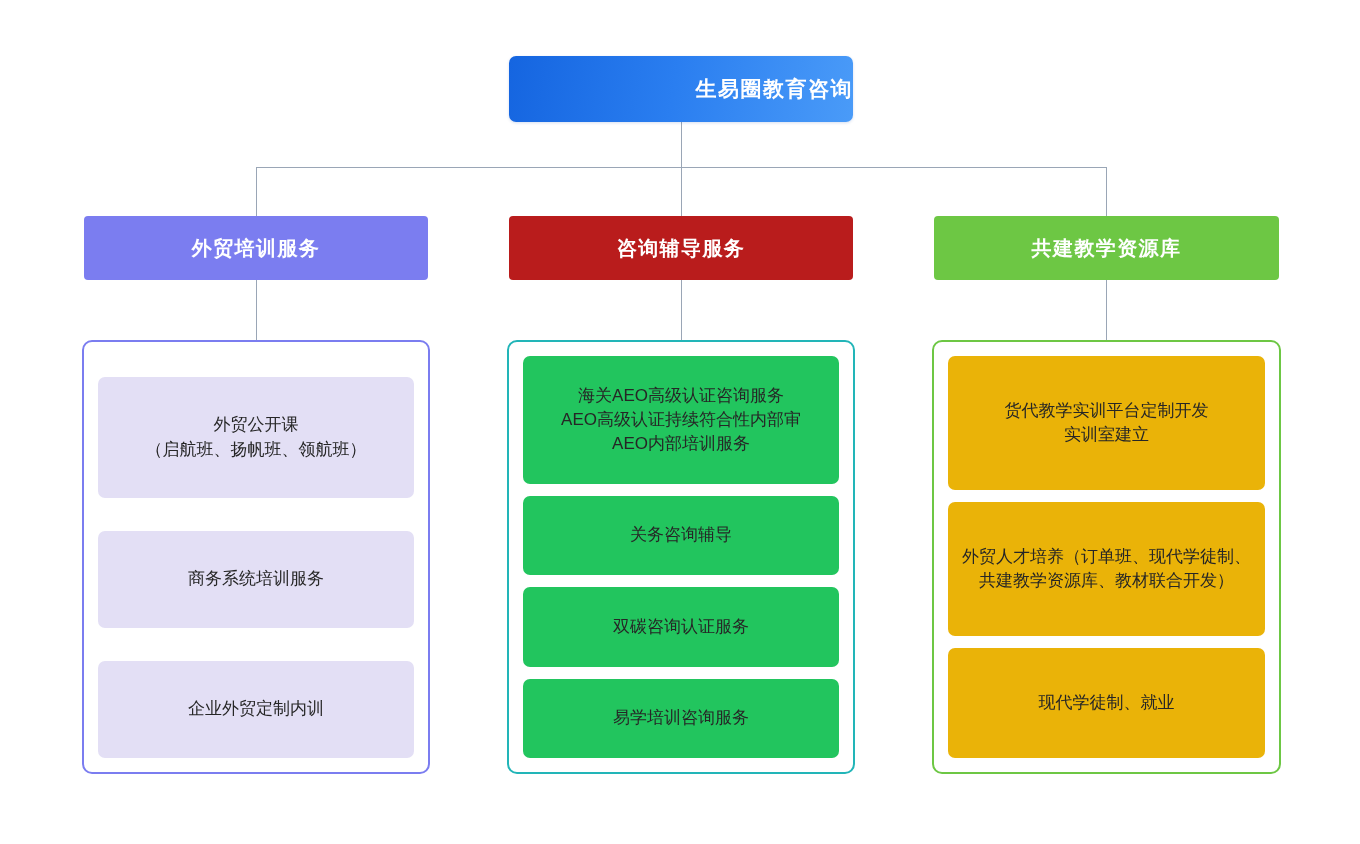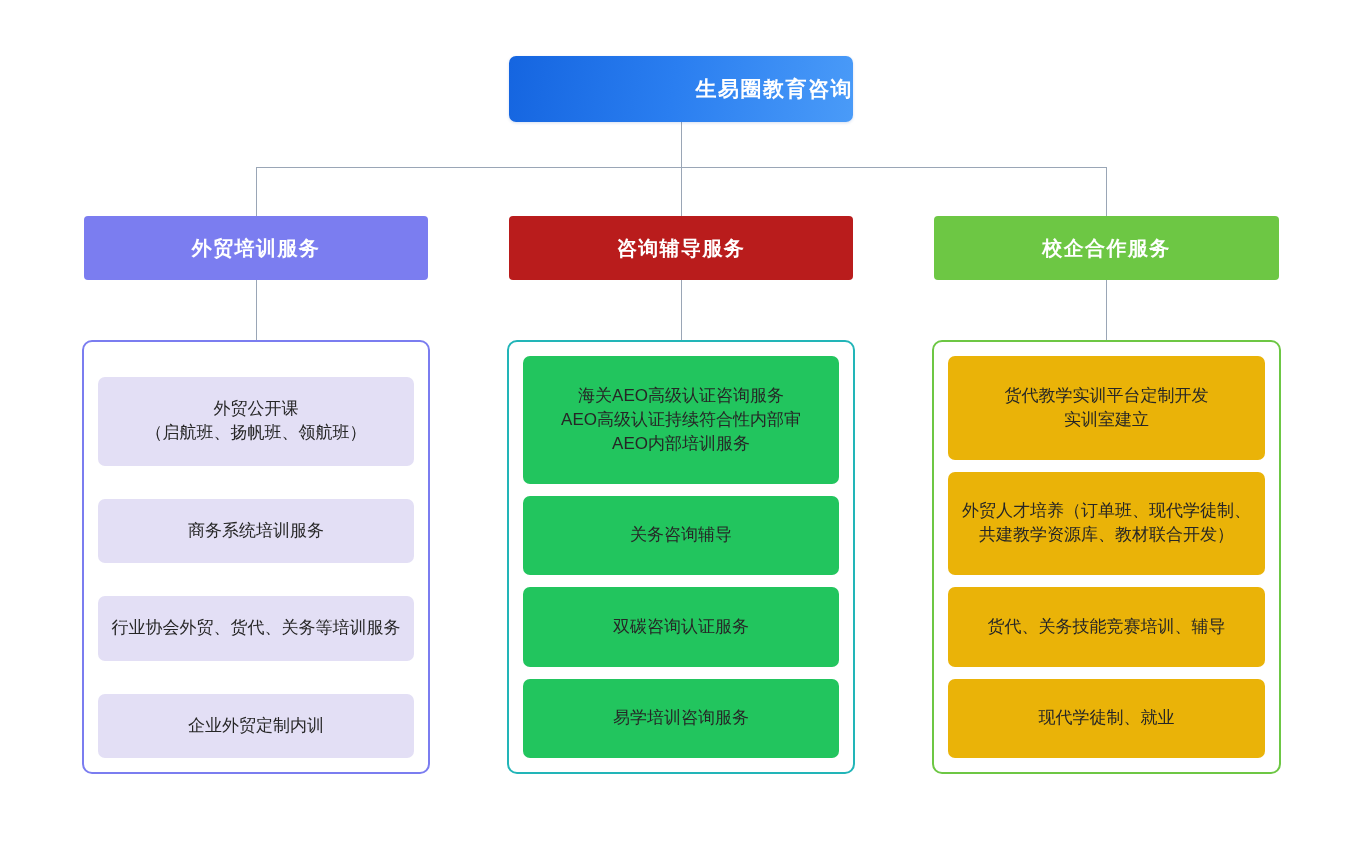--- a/index.html
+++ b/index.html
@@ -128,41 +128,39 @@
     <span class="node-text">生易圈教育咨询</span>
   </div>
 
   <div class="cat-header c0">
     <span class="node-text">外贸培训服务</span>
   </div>
   <div class="cat-header c1">
     <span class="node-text">咨询辅导服务</span>
   </div>
   <div class="cat-header c2">
-    <span class="node-text">校企合作服务</span>
+    <span class="node-text">共建教学资源库</span>
   </div>
 
   <div class="group-box c0">
     <div class="item">外贸公开课
 （启航班、扬帆班、领航班）</div>
     <div class="item">商务系统培训服务</div>
-    <div class="item">行业协会外贸、货代、关务等培训服务</div>
     <div class="item">企业外贸定制内训</div>
   </div>
 
   <div class="group-box c1">
     <div class="item">海关AEO高级认证咨询服务
 AEO高级认证持续符合性内部审
 AEO内部培训服务</div>
     <div class="item">关务咨询辅导</div>
     <div class="item">双碳咨询认证服务</div>
     <div class="item">易学培训咨询服务</div>
   </div>
 
   <div class="group-box c2">
     <div class="item">货代教学实训平台定制开发
 实训室建立</div>
     <div class="item">外贸人才培养（订单班、现代学徒制、共建教学资源库、教材联合开发）</div>
-    <div class="item">货代、关务技能竞赛培训、辅导</div>
     <div class="item">现代学徒制、就业</div>
   </div>
 
 </div>
 
 </body></html>

